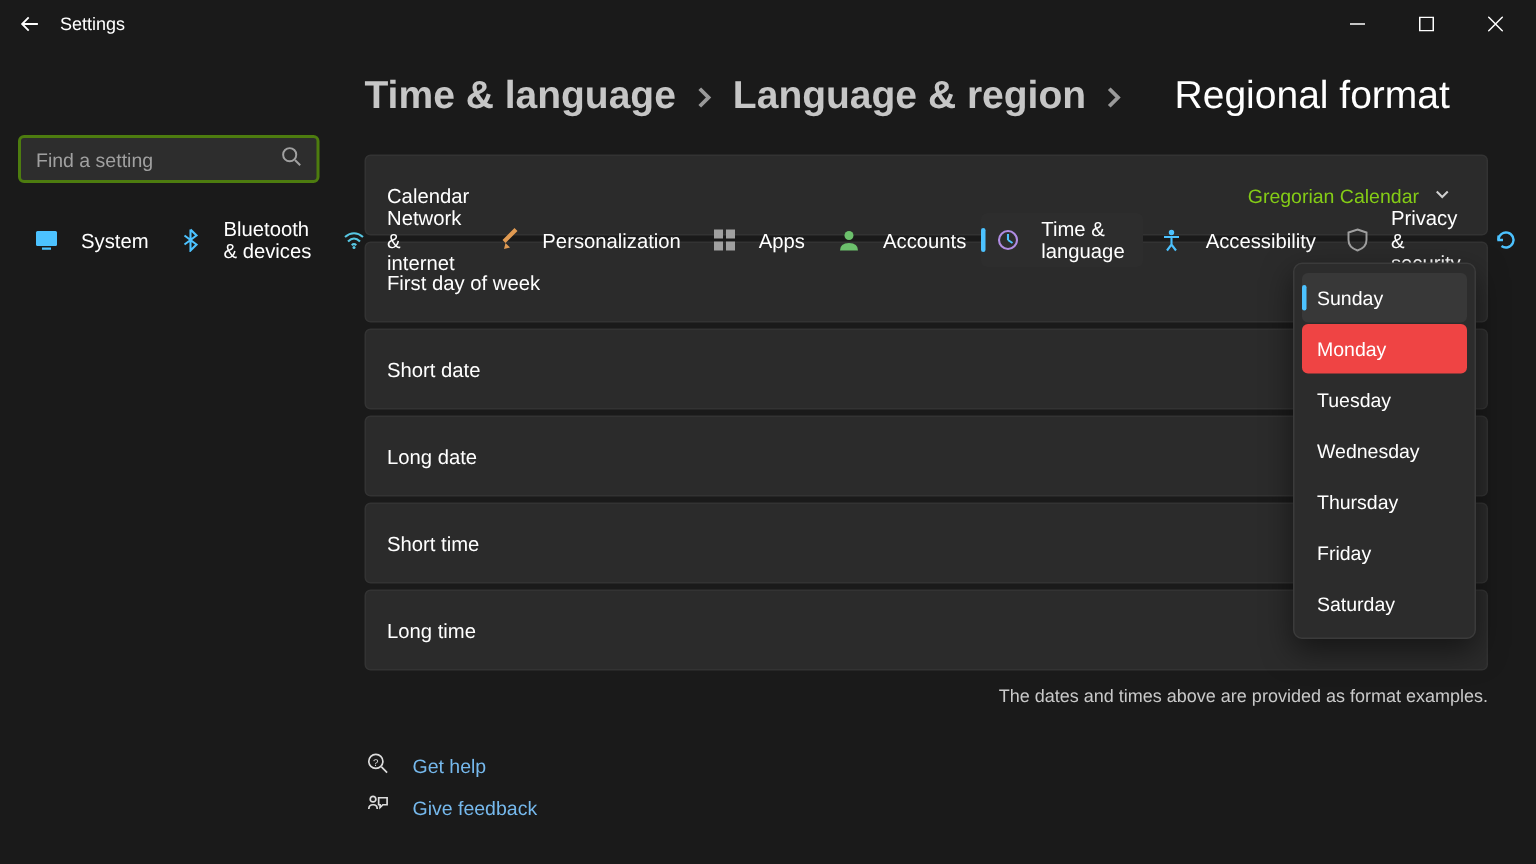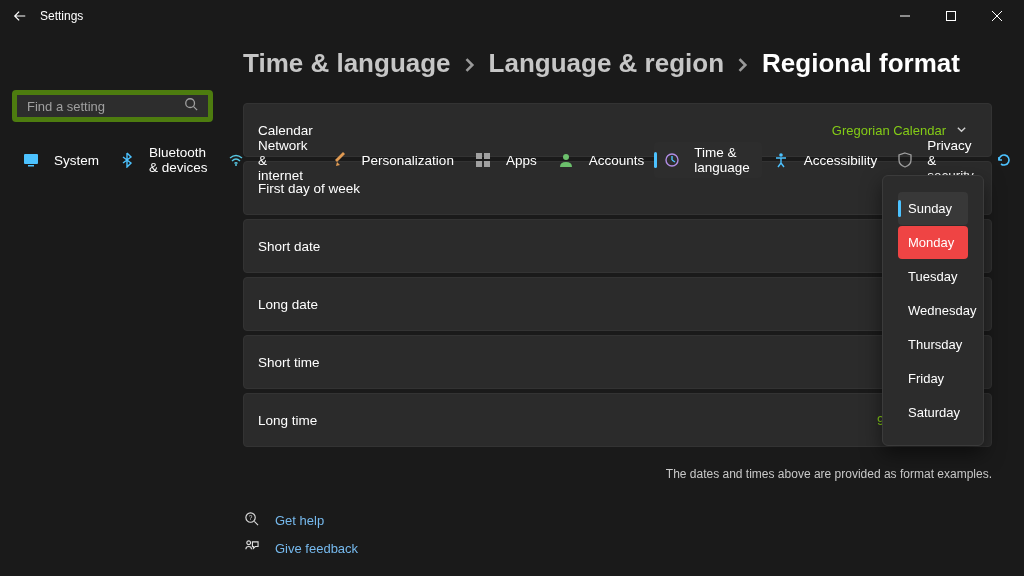--- a/index.html
+++ b/index.html
@@ -11,55 +11,55 @@
 .titlebar .back svg { width: 14px; height: 14px; fill: none; stroke: #fff; stroke-width: 1.4; }
 .titlebar .title { font-size: 12px; padding-left: 4px; color: #fff; }
 .winbtns { margin-left: auto; display:flex; }
 .winbtn { width: 46px; height: 32px; display:flex; align-items:center; justify-content:center; color:#fff; }
 .winbtn svg { width: 10px; height: 10px; stroke:#fff; stroke-width:1; fill:none; }
 
 .body { display:flex; height: calc(576px - 32px); }
 
 
 .sidebar { width: 225px; padding: 8px 12px 0 12px; flex-shrink:0; }
-.search { position: relative; background:#2d2d2d; border:5px solid #4d7c0f; border-radius:4px; height:32px; display:flex; align-items:center; padding:0 10px; margin-bottom:20px; margin-top: 50px;}
+.search { position: relative; background:#2d2d2d; border:2px solid #4d7c0f; border-radius:4px; height:32px; display:flex; align-items:center; padding:0 10px; margin-bottom:20px; margin-top: 50px;}
 .search input { background:transparent; border:0; outline:0; color:#ccc; font-size:13px; width:100%; }
 .search input::placeholder { color:#a0a0a0; }
 .search .sicon { color:#a0a0a0; }
 .search .sicon svg { width:14px; height:14px; fill:none; stroke:#a0a0a0; stroke-width:1.5; }
 .navlist { display:flex; flex-direction:row; gap:0; }
 .navitem { display:flex; align-items:center; height:36px; border-radius:4px; padding:0 10px; gap:14px; font-size:13.5px; color:#fff; position:relative; }
 .navitem.active { background:#2d2d2d; }
 .navitem.active::before { content:""; position:absolute; left:0; top:10px; bottom:10px; width:3px; background:#4cc2ff; border-radius:2px; }
 .navicon { width:18px; height:18px; display:flex; align-items:center; justify-content:center; font-size:14px; }
 .navicon svg { width:16px; height:16px; }
 
 
 .main { flex:1; padding: 16px 32px 0 18px; overflow:auto; }
 .breadcrumb { display:flex; align-items:center; gap:12px; font-size:26px; font-weight:600; margin-bottom:24px; }
 .breadcrumb .light { color:#c6c6c6; font-weight:600; }
 .breadcrumb .chev { color:#9a9a9a; }
 .breadcrumb .chev svg { width:14px; height:14px; fill:none; stroke:#9a9a9a; stroke-width:2.2; }
-.breadcrumb .current { color:#fff; font-weight:700; }
+.breadcrumb .current { color:#fff; font-weight:400;margin-left:21px; }
 
 .card { background:#2b2b2b; border:1px solid #333; border-radius:4px; height:54px; display:flex; align-items:center; padding:0 14px; margin-bottom:4px; justify-content:space-between; font-size:13.5px; }
 .card .label { color:#fff; }
 .picker { display:flex; align-items:center; gap:10px; color:#84cc16; font-size:13px; padding:6px 10px; border-radius:4px; }
 .picker .dchev svg { width:11px; height:11px; fill:none; stroke:#cfcfcf; stroke-width:1.5; }
 
-.footnote { text-align:right; font-size:12px; color:#c9c9c9; margin-top:20px; }
+.footnote { text-align:right; font-size:12px; color:#c9c9c9; margin-top:10px; }
 
 .links { margin-top:30px; display:flex; flex-direction:column; gap:10px;text-align:right; }
 .linkrow { display:flex; align-items:center; gap:16px; font-size:13px; }
 .linkrow .licon { color:#ddd; width:16px; }
 .linkrow .licon svg { width:15px; height:15px; fill:none; stroke:#ddd; stroke-width:1.2; }
 .linkrow a { color:#76b9ed; text-decoration:none; }
 
 
-.flyout { position:absolute; right:40px; top:175px; width:102px; background:#2c2c2c; border:1px solid #3b3b3b; border-radius:6px; padding:15px; box-shadow:0 8px 20px rgba(0,0,0,.5); z-index:50; }
+.flyout { position:absolute; right:40px; top:175px; width:122px; background:#2c2c2c; border:1px solid #3b3b3b; border-radius:6px; padding:5px; box-shadow:0 8px 20px rgba(0,0,0,.5); z-index:50; }
 .flyopt { height:33px; display:flex; align-items:center; padding:0 10px; font-size:13px; color:#fff; border-radius:4px; margin:1px 0; position:relative; }
 .flyopt.selected { background:#383838; }
 .flyopt.selected::before { content:""; position:absolute; left:0; top:8px; bottom:8px; width:3px; background:#4cc2ff; border-radius:2px; }
 .flyopt.hover { background:#ef4444; }
 
 
 .c-blue { color:#4cc2ff; }
 .c-teal { color:#57c7e3; }
 .c-orange { color:#e09a52; }
 .c-green { color:#6cc06c; }

